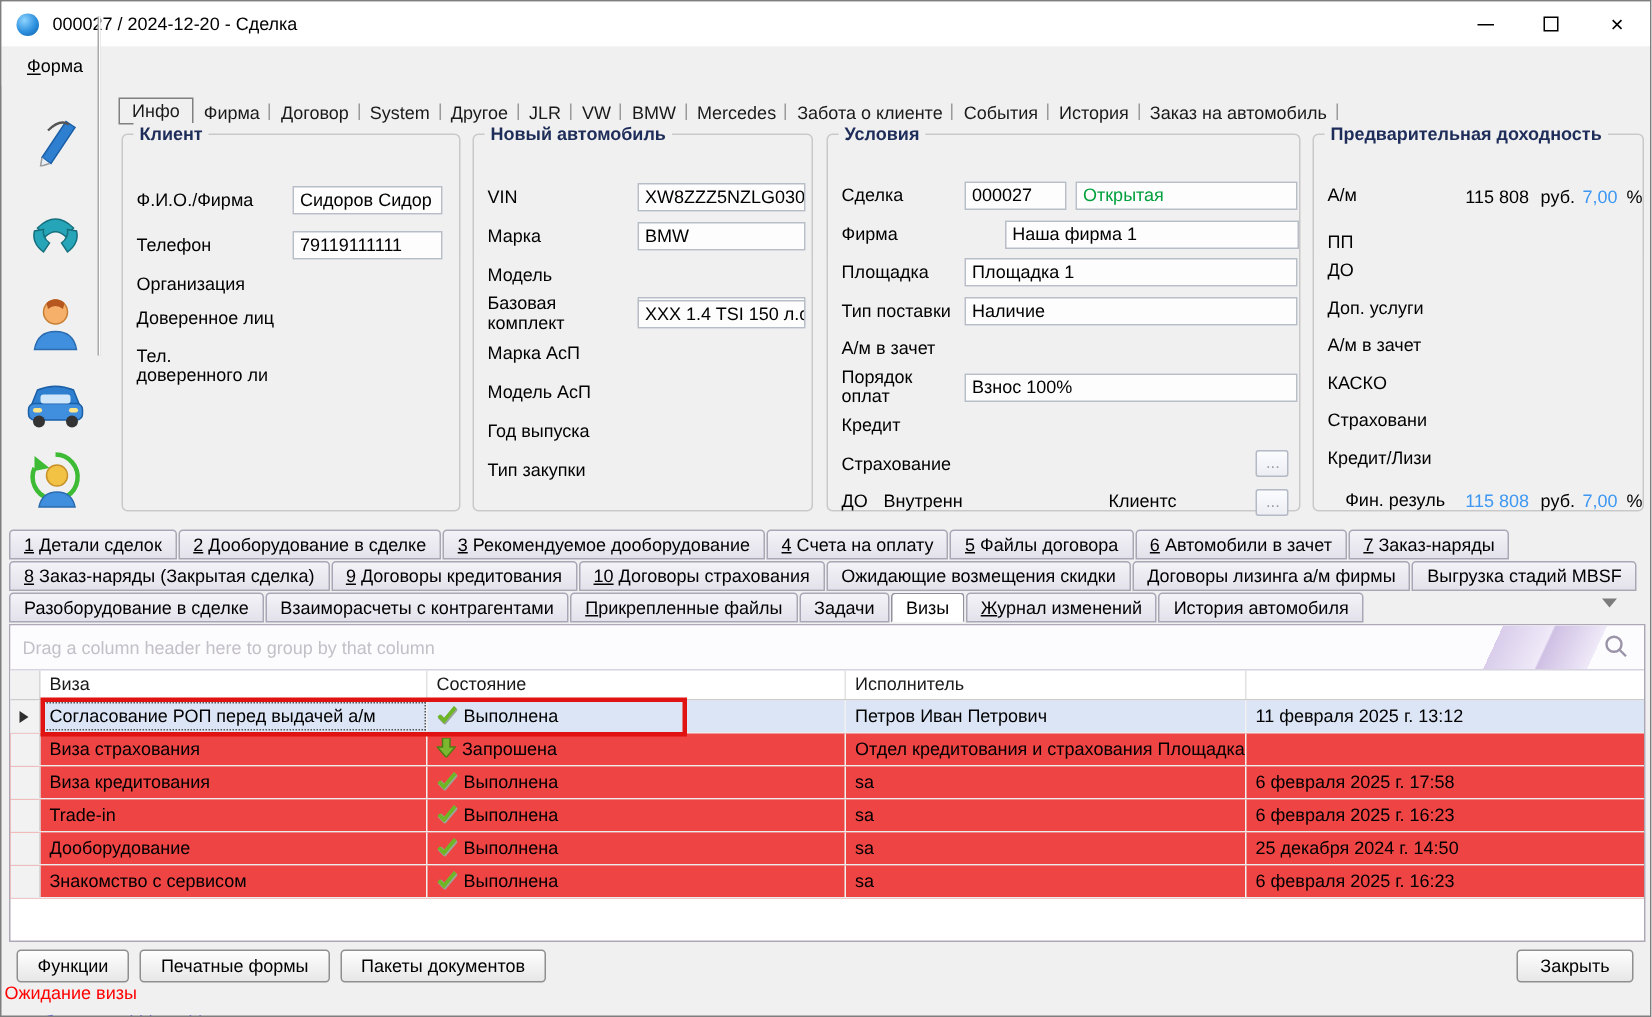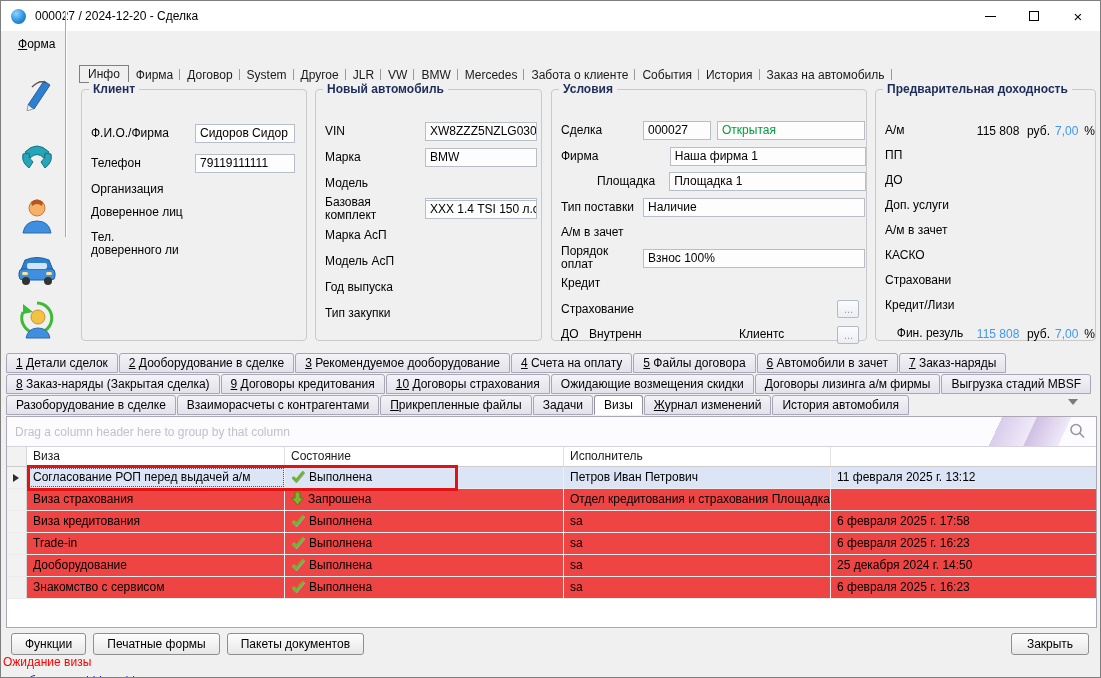--- a/index.html
+++ b/index.html
@@ -237,21 +237,21 @@
         <div class="frow" style="height: 25.5px;">
           <span class="flabel" style="width: 82px;">Сделка</span>
           <span class="fbox" style="width: 68px;">000027</span>
           <span class="fbox green-text" style="width: 148px; margin-left: 6px;">Открытая</span>
         </div>
         <div class="frow" style="height: 25.5px; gap: 40px;">
           <span class="flabel" style="width: 82px;">Фирма</span>
           <span class="fbox" style="width: 232px;">Наша фирма 1</span>
         </div>
         <div class="frow" style="height: 25.5px;">
-          <span class="flabel" style="width: 82px; margin-left: 36px;">Площадка</span>
+          <span class="flabel" style="width: 82px;">Площадка</span>
           <span class="fbox" style="width: 222px;">Площадка 1</span>
         </div>
         <div class="frow" style="height: 25.5px;">
           <span class="flabel" style="width: 82px;">Тип поставки</span>
           <span class="fbox" style="width: 222px;">Наличие</span>
         </div>
         <div class="frow" style="height: 25.5px;">
           <span class="flabel" style="width: 82px;">А/м в зачет</span>
         </div>
         <div class="frow" style="height: 25.5px;">
@@ -277,21 +277,21 @@
   <div class="groupbox" id="gb-profit" style="left:874px;top:88px;width:221px;height:252px;">
     <span class="gcaption">Предварительная доходность</span>
     <div class="gbody" id="profit-rows">
         <div class="frow" style="height: 25px;">
           <span class="flabel" style="width: 102px;">А/м</span>
           <span class="p-amount" style="width: 52px;">115 808</span>
           <span style="width: 32px; padding-left: 6px;">руб.</span>
           <span class="p-pct blue-text" style="width: 32px;">7,00</span>
           <span style="padding-left: 6px;">%</span>
         </div>
-        <div class="frow" style="height: 25px;">
+        <div class="frow" style="height: 25px; align-items: flex-end;">
           <span class="flabel" style="width: 102px;">ПП</span>
         </div>
         <div class="frow" style="height: 25px;">
           <span class="flabel" style="width: 102px;">ДО</span>
         </div>
         <div class="frow" style="height: 25px;">
           <span class="flabel" style="width: 102px;">Доп. услуги</span>
         </div>
         <div class="frow" style="height: 25px;">
           <span class="flabel" style="width: 102px;">А/м в зачет</span>

